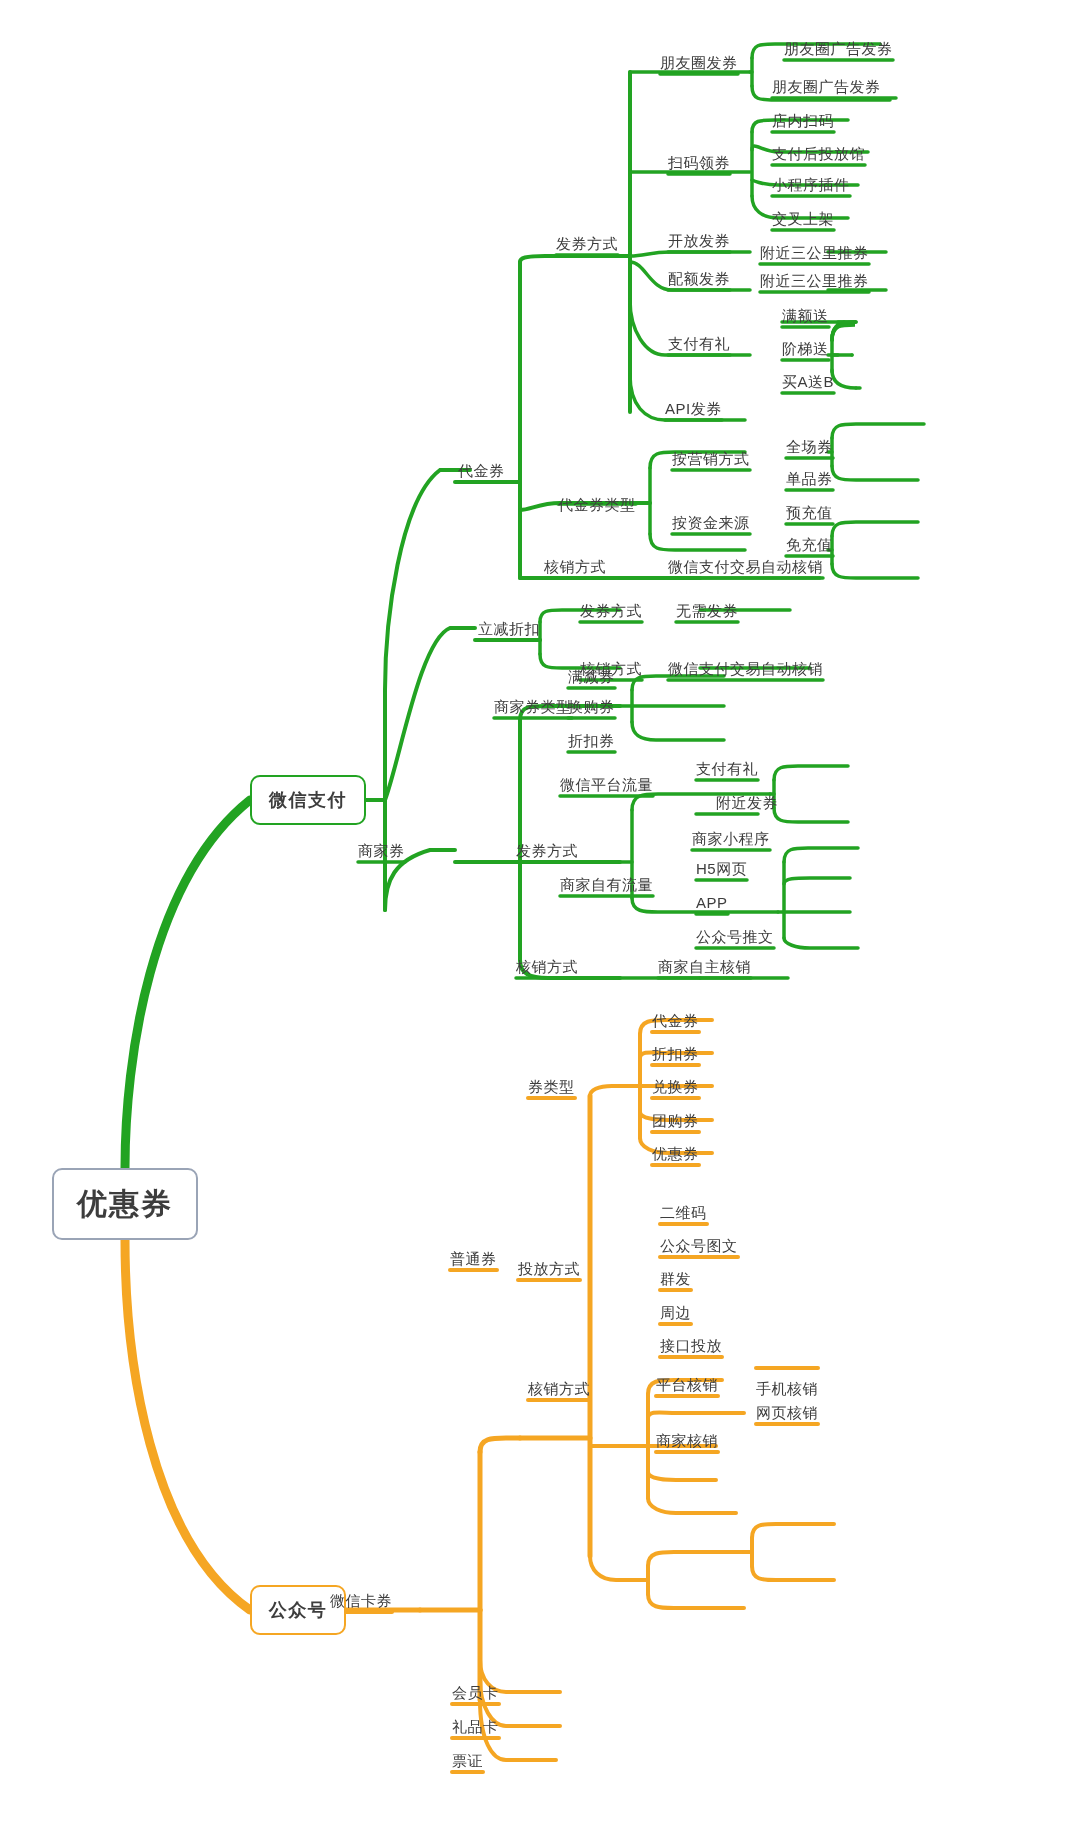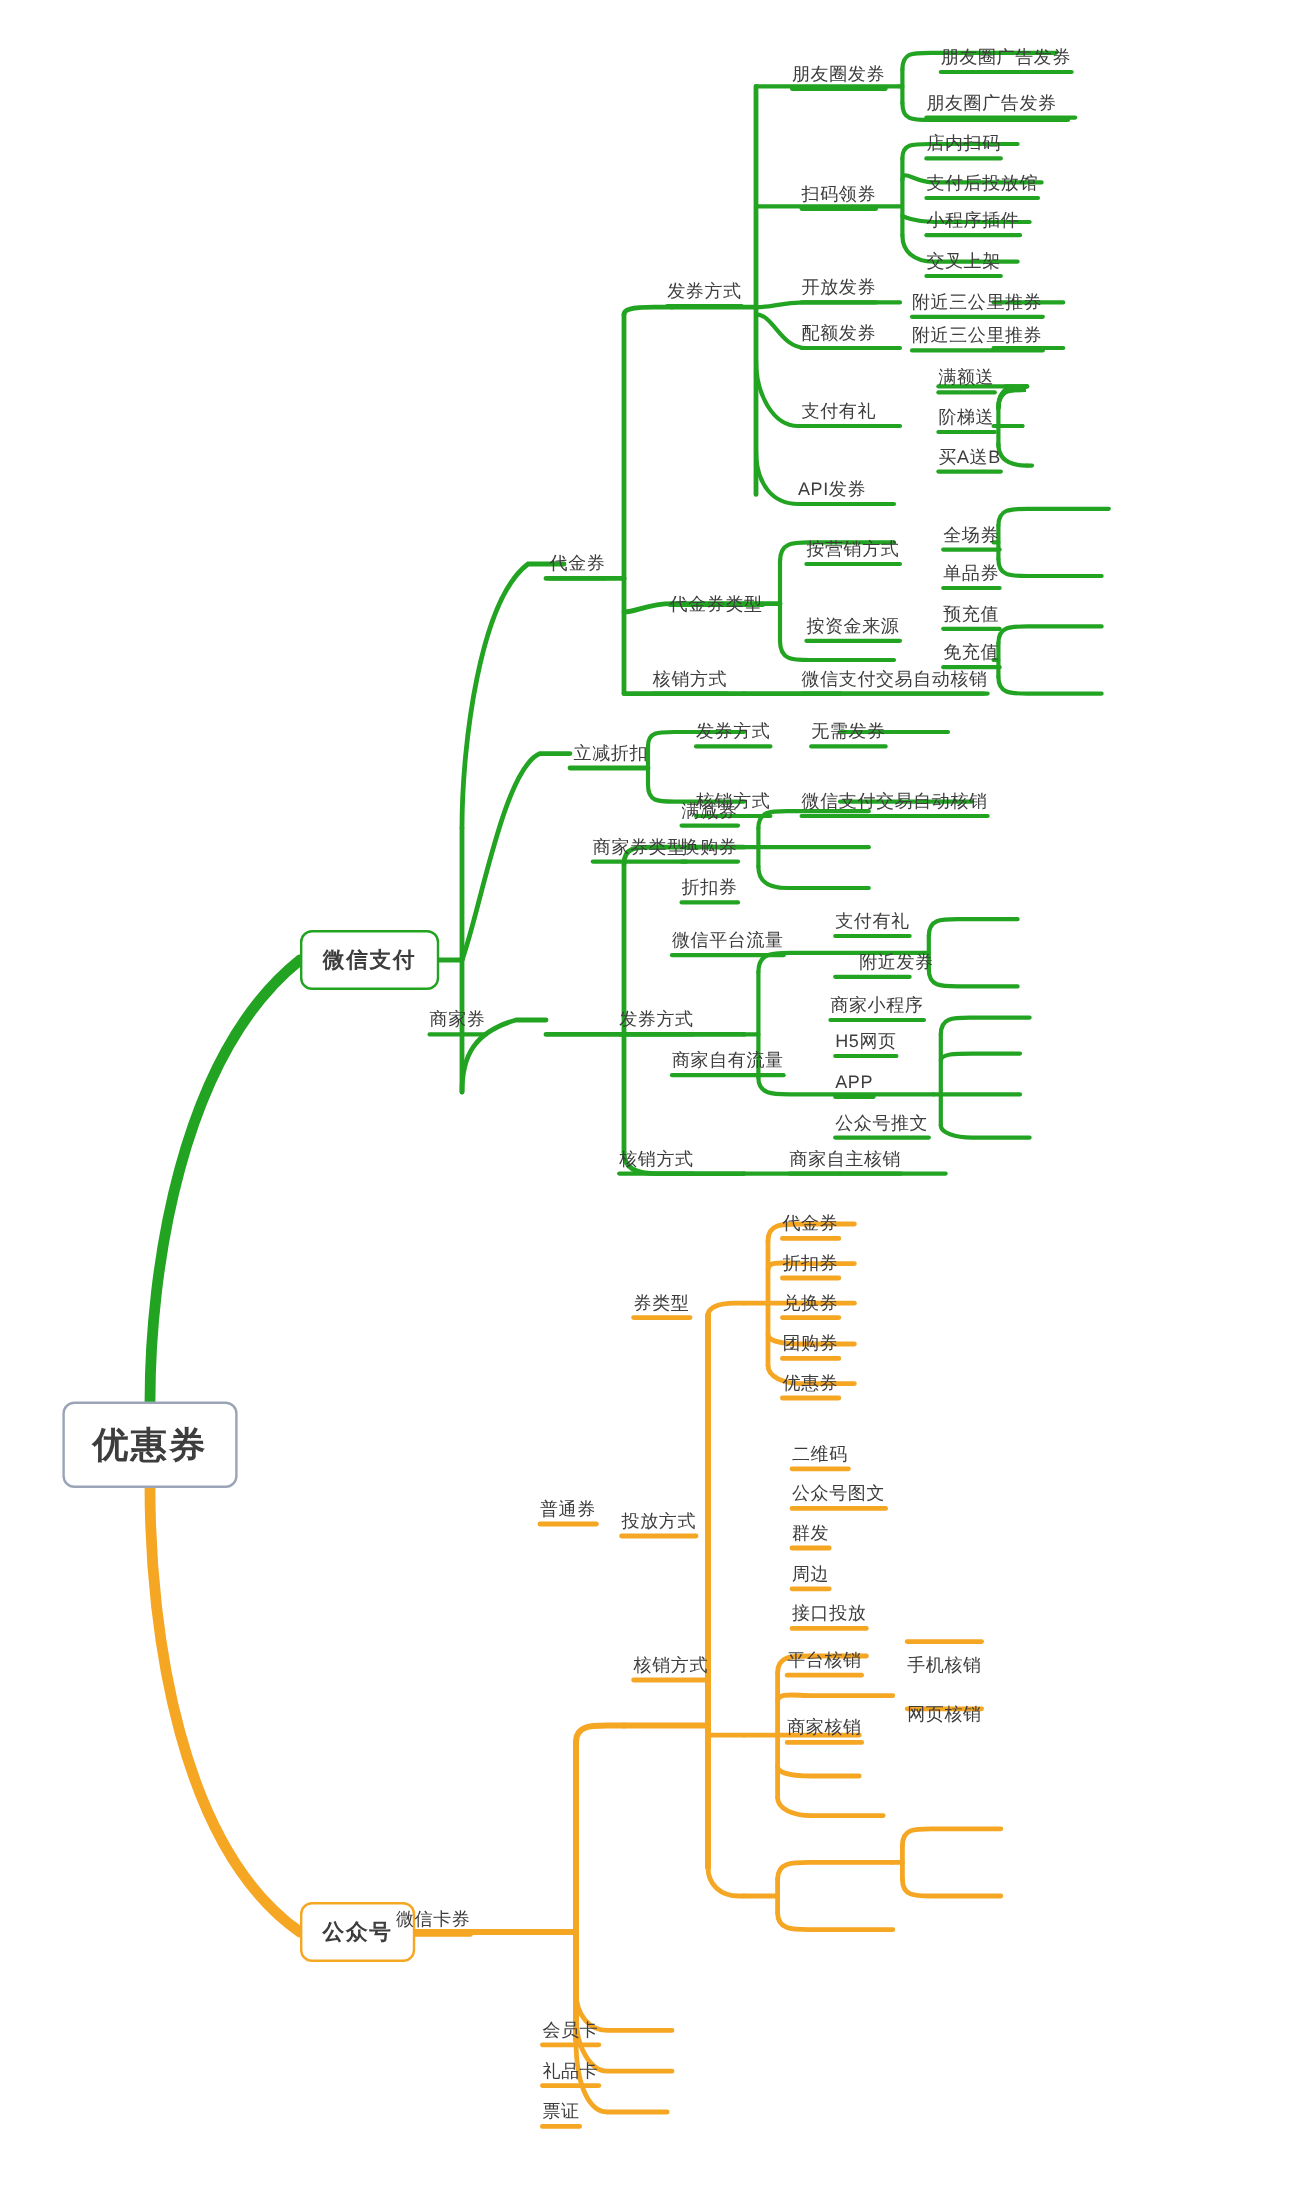--- a/index.html
+++ b/index.html
@@ -379,19 +379,19 @@
 
   <div class="node t" style="left:660px;top:1212px;">二维码</div>
   <div class="node t" style="left:660px;top:1245px;">公众号图文</div>
   <div class="node t" style="left:660px;top:1278px;">群发</div>
   <div class="node t" style="left:660px;top:1312px;">周边</div>
   <div class="node t" style="left:660px;top:1345px;">接口投放</div>
 
   <div class="node t" style="left:656px;top:1384px;">平台核销</div>
   <div class="node t" style="left:656px;top:1440px;">商家核销</div>
   <div class="node t" style="left:756px;top:1356px;margin-top:32px;">手机核销</div>
-  <div class="node t" style="left:756px;top:1412px;margin-top:17px;">网页核销</div>
+  <div class="node t" style="left:756px;top:1412px;">网页核销</div>
 
   <div class="node t" style="left:452px;top:1692px;">会员卡</div>
   <div class="node t" style="left:452px;top:1726px;">礼品卡</div>
   <div class="node t" style="left:452px;top:1760px;">票证</div>
 
 </div>
 
 </body></html>

